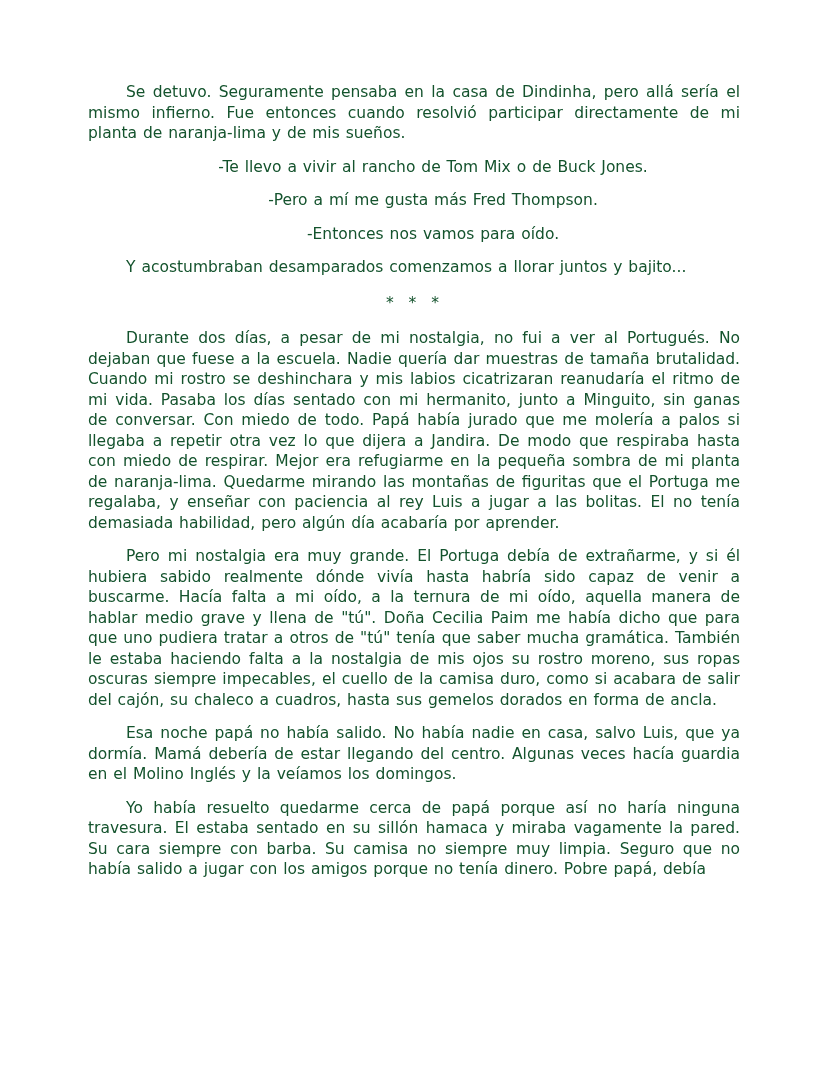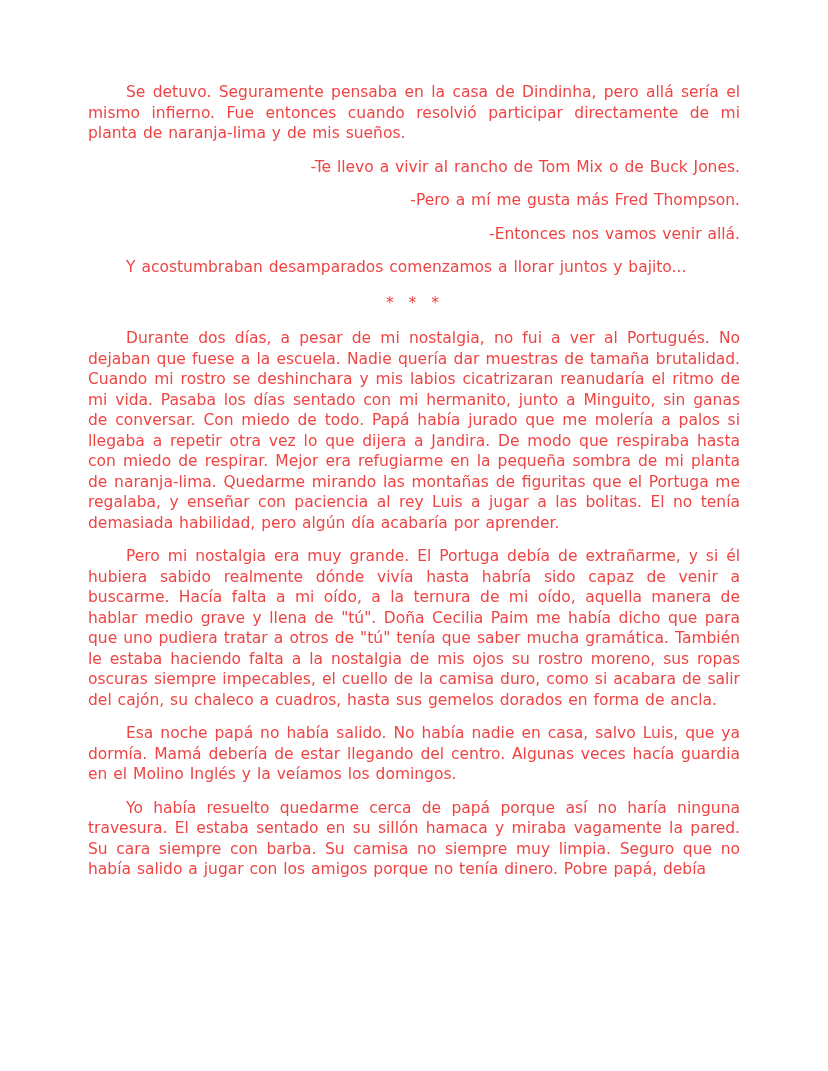--- a/index.html
+++ b/index.html
@@ -12,48 +12,48 @@
       height: 1071px;
       font-family: "DejaVu Sans", sans-serif;
       overflow: hidden;
     }
     .page {
       box-sizing: border-box;
       width: 828px;
       height: 1071px;
       padding: 82px 88px 40px 88px;
       background: #ffffff;
-      color: #ef4444;
+      color: #14532d;
     }
     .para {
       margin: 0 0 13px 0;
       font-size: 15.5px;
       line-height: 20.5px;
       text-align: justify;
       text-indent: 38px;
       word-spacing: 1px;
     }
     .para.dialogue {
-      text-align: right;
+      text-align: center;
     }
     .para.separator {
       text-align: center;
       text-indent: 0;
       letter-spacing: 3px;
       margin: 15px 0 15px 0;
       word-spacing: 4px;
     }
   </style>
 </head>
 <body>
 
 <div class="page">
   <p class="para">Se detuvo. Seguramente pensaba en la casa de Dindinha, pero allá sería el mismo infierno. Fue entonces cuando resolvió participar directamente de mi planta de naranja-lima y de mis sueños.</p>
   <p class="para dialogue">-Te llevo a vivir al rancho de Tom Mix o de Buck Jones.</p>
   <p class="para dialogue">-Pero a mí me gusta más Fred Thompson.</p>
-  <p class="para dialogue">-Entonces nos vamos venir allá.</p>
+  <p class="para dialogue">-Entonces nos vamos para oído.</p>
   <p class="para">Y acostumbraban desamparados comenzamos a llorar juntos y bajito...</p>
   <p class="para separator">* * *</p>
   <p class="para">Durante dos días, a pesar de mi nostalgia, no fui a ver al Portugués. No dejaban que fuese a la escuela. Nadie quería dar muestras de tamaña brutalidad. Cuando mi rostro se deshinchara y mis labios cicatrizaran reanudaría el ritmo de mi vida. Pasaba los días sentado con mi hermanito, junto a Minguito, sin ganas de conversar. Con miedo de todo. Papá había jurado que me molería a palos si llegaba a repetir otra vez lo que dijera a Jandira. De modo que respiraba hasta con miedo de respirar. Mejor era refugiarme en la pequeña sombra de mi planta de naranja-lima. Quedarme mirando las montañas de figuritas que el Portuga me regalaba, y enseñar con paciencia al rey Luis a jugar a las bolitas. El no tenía demasiada habilidad, pero algún día acabaría por aprender.</p>
   <p class="para">Pero mi nostalgia era muy grande. El Portuga debía de extrañarme, y si él hubiera sabido realmente dónde vivía hasta habría sido capaz de venir a buscarme. Hacía falta a mi oído, a la ternura de mi oído, aquella manera de hablar medio grave y llena de "tú". Doña Cecilia Paim me había dicho que para que uno pudiera tratar a otros de "tú" tenía que saber mucha gramática. También le estaba haciendo falta a la nostalgia de mis ojos su rostro moreno, sus ropas oscuras siempre impecables, el cuello de la camisa duro, como si acabara de salir del cajón, su chaleco a cuadros, hasta sus gemelos dorados en forma de ancla.</p>
   <p class="para">Esa noche papá no había salido. No había nadie en casa, salvo Luis, que ya dormía. Mamá debería de estar llegando del centro. Algunas veces hacía guardia en el Molino Inglés y la veíamos los domingos.</p>
   <p class="para">Yo había resuelto quedarme cerca de papá porque así no haría ninguna travesura. El estaba sentado en su sillón hamaca y miraba vagamente la pared. Su cara siempre con barba. Su camisa no siempre muy limpia. Seguro que no había salido a jugar con los amigos porque no tenía dinero. Pobre papá, debía</p>
 </div>
 
 </body></html>

